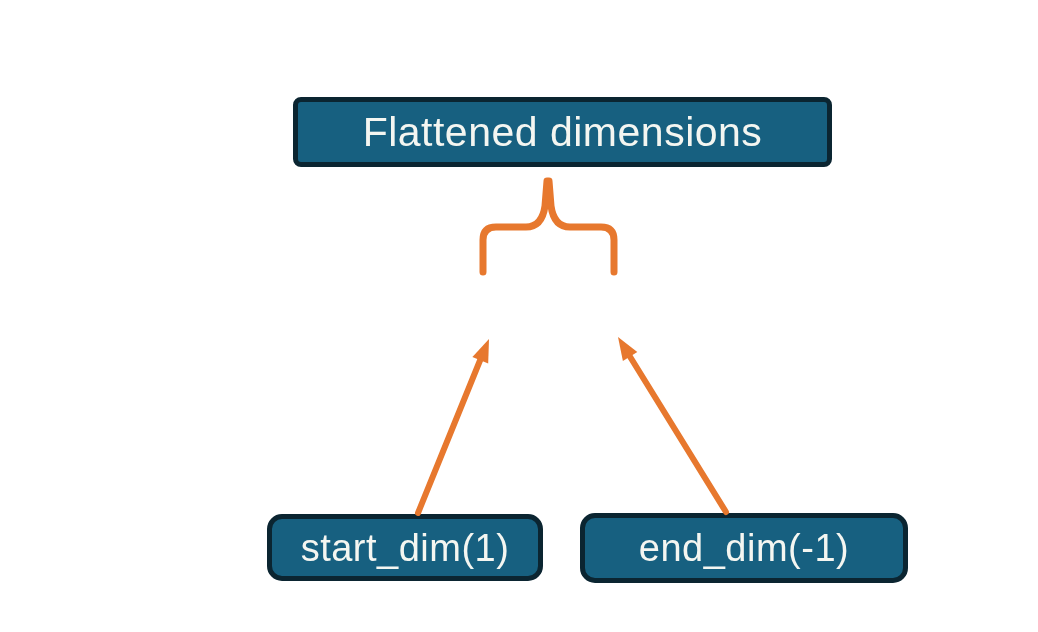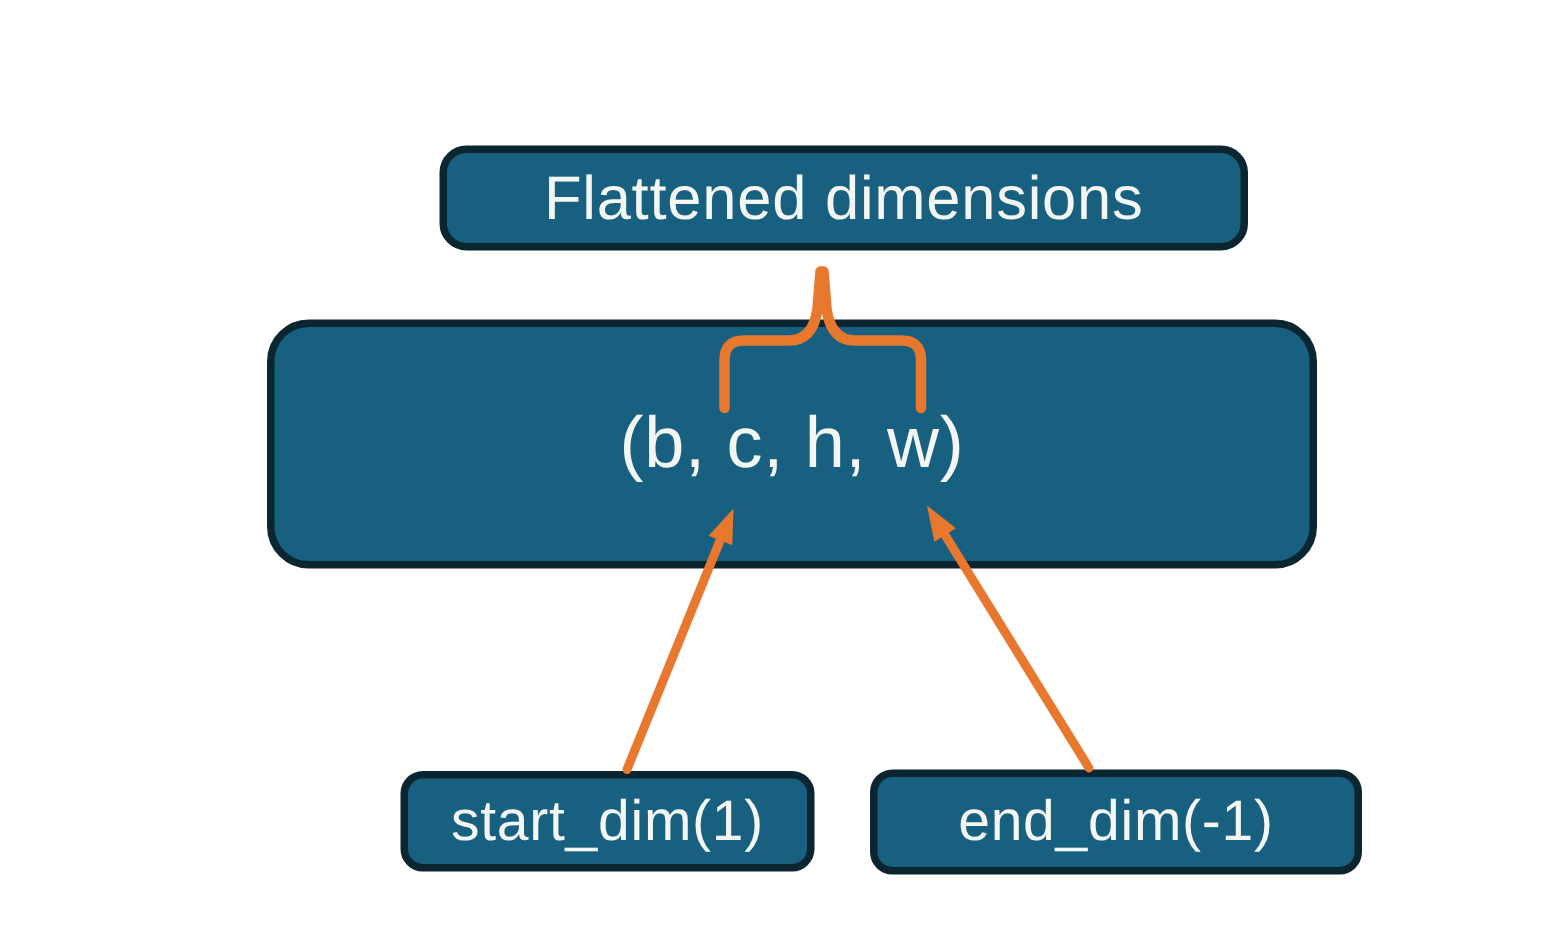--- a/index.html
+++ b/index.html
@@ -19,21 +19,21 @@
     justify-content: center;
     white-space: nowrap;
   }
   .node span {
     line-height: 1;
     letter-spacing: 0.5px;
   }
   .node-top {
     left: 293px; top: 97px;
     width: 539px; height: 70px;
-    border-radius: 18px;
+    border-radius: 8px;
     font-size: 41px;
   }
   .node-main {
     left: 178px; top: 213px;
     width: 700px; height: 166px;
     border-radius: 28px;
     font-size: 48px;
   }
   .node-start {
     left: 267px; top: 514px;
@@ -56,23 +56,20 @@
 </style>
 </head>
 <body>
 
 <div class="canvas" style="background: rgb(255, 255, 255);">
 
   <div class="node node-top" style="background: rgb(23, 96, 128); border-color: rgb(11, 37, 49); color: rgb(244, 246, 241);">
     <span>Flattened dimensions</span>
   </div>
 
-  <div class="node node-main" style="background: rgb(23, 96, 128); border-color: rgb(11, 37, 49); color: rgb(244, 246, 241);">
-    <span>(b, c, h, w)</span>
-  </div>
 
   <div class="node node-start" style="background: rgb(23, 96, 128); border-color: rgb(11, 37, 49); color: rgb(244, 246, 241);">
     <span>start_dim(1)</span>
   </div>
 
   <div class="node node-end" style="background: rgb(23, 96, 128); border-color: rgb(11, 37, 49); color: rgb(244, 246, 241);">
     <span>end_dim(-1)</span>
   </div>
 
   <svg class="overlay" viewBox="0 0 1038 632" xmlns="http://www.w3.org/2000/svg">

